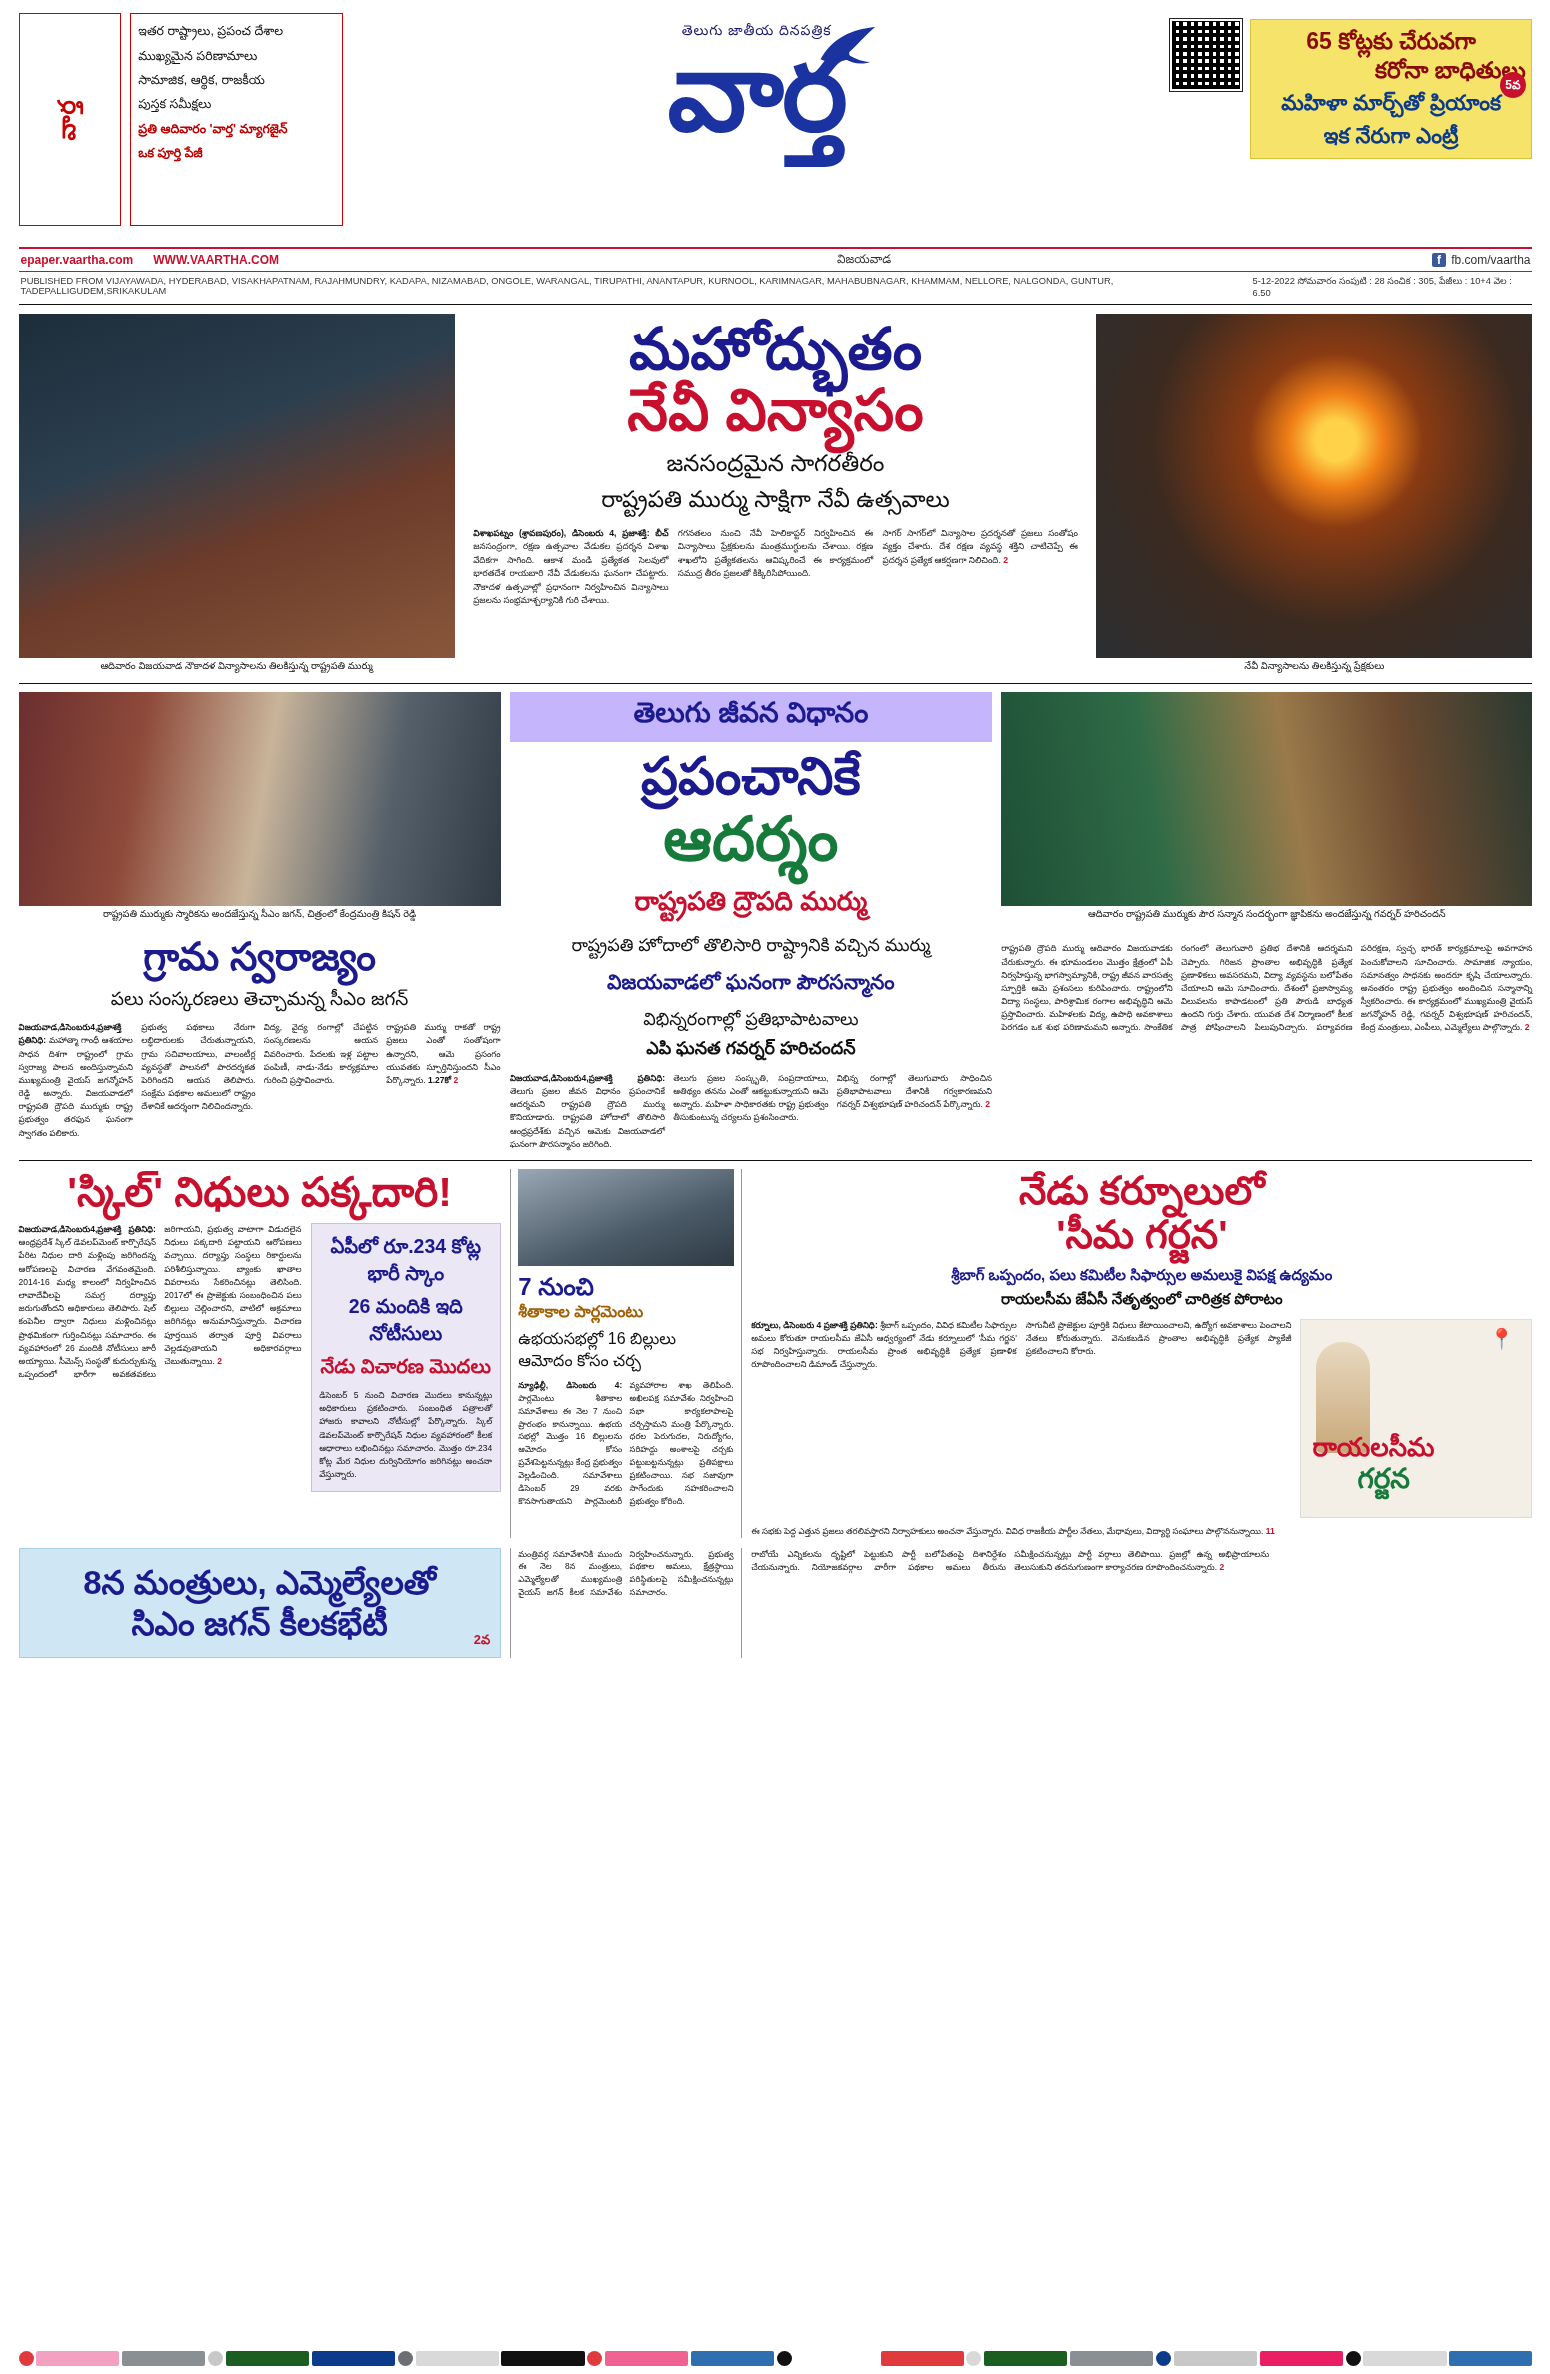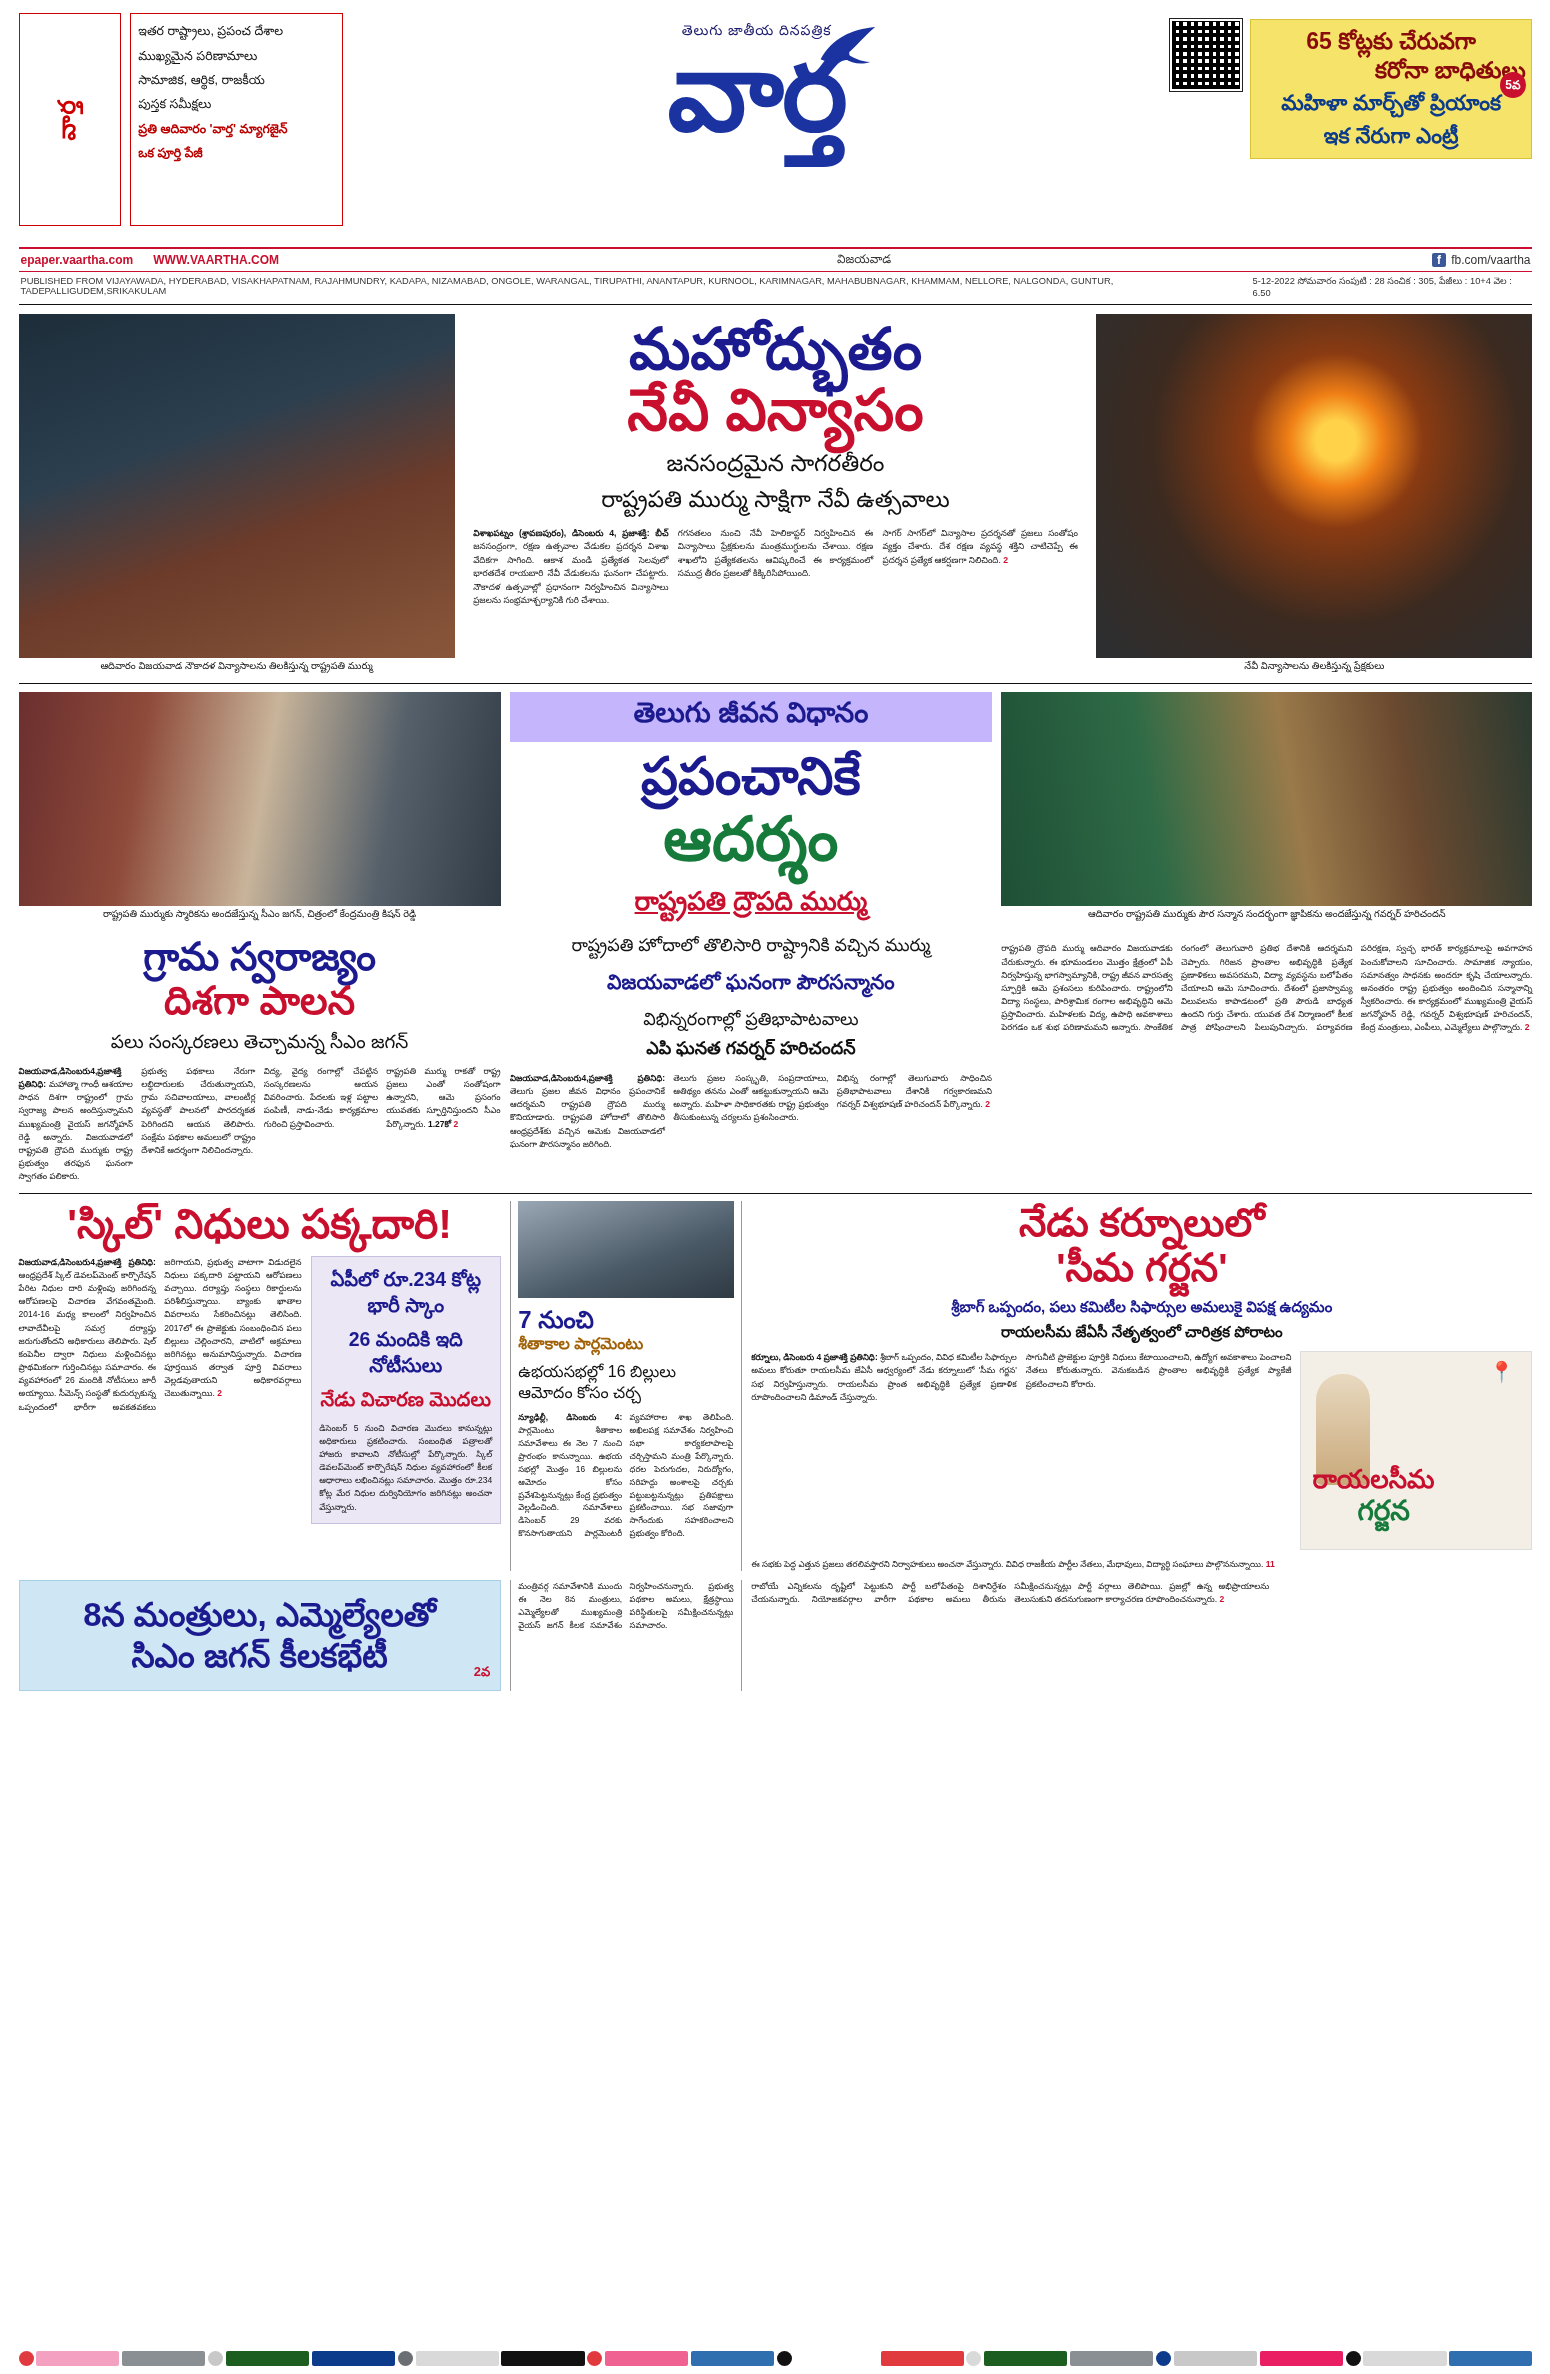--- a/index.html
+++ b/index.html
@@ -101,21 +101,21 @@
   .s2-h1 { font-size:39px; font-weight:bold; color:#1b1b8f; text-align:center; margin-top:11px; line-height:1.12;}
   .s2-h2 { font-size:39px; font-weight:bold; color:#c8102e; text-align:center; line-height:1.12;}
   .s2-sub { font-size:18.6px; text-align:center; color:#111; margin-top:9.3px; }
   .s2-body { display:flex; gap:8.3px; font-size:8.5px; line-height:1.55; text-align:justify; margin-top:7.4px;}
   .s2-body .c { flex:1; }
 
   .s2-mid { width:482px; text-align:center; }
   .band { background:#c4b5fd; padding:5.6px 3.7px; font-size:28px; font-weight:bold; color:#1b1b8f; }
   .s2-mid .big1 { font-size:52px; font-weight:bold; color:#1b1b8f; line-height:1.08; margin-top:5.6px;}
   .s2-mid .big2 { font-size:61px; font-weight:bold; color:#157a3a; line-height:1.1; margin-top:1.9px;}
-  .s2-mid .l1 { font-size:26px; font-weight:bold; color:#c8102e; margin-top:13px;text-decoration:underline;}
+  .s2-mid .l1 { font-size:26px; font-weight:bold; color:#c8102e; margin-top:13px;}
   .s2-mid .l2 { font-size:17.6px; color:#111; margin-top:9.3px; line-height:1.5;}
   .s2-mid .l3 { font-size:20.4px; font-weight:bold; color:#1b1b8f; margin-top:9.3px; line-height:1.4;}
   .s2-mid .l4 { font-size:17.6px; color:#111; margin-top:9.3px; line-height:1.5;}
   .s2-mid .l5 { font-size:17.6px; font-weight:bold; color:#111; margin-top:5.6px;}
   .s2-mid-body { display:flex; gap:8.3px; font-size:8.5px; line-height:1.55; text-align:justify; margin-top:9.3px;}
   .s2-mid-body .c { flex:1; }
 
   .s2-right { flex:1; }
   .s2-right .ph { height:232px; background:
      linear-gradient(80deg,#1e4f36 0%,#2f6b46 30%,#9a7a4a 55%,#6b4a30 75%,#2a3a30 100%); position:relative;}
@@ -255,21 +255,20 @@
   </div>
 
   <div class="rule"></div>
 
   <div class="sec2">
     <div class="s2-left">
       <div class="ph photo">
         <div class="cap">రాష్ట్రపతి ముర్ముకు స్మారికను అందజేస్తున్న సీఎం జగన్, చిత్రంలో కేంద్రమంత్రి కిషన్ రెడ్డి</div>
       </div>
       <div class="s2-h1">గ్రామ స్వరాజ్యం</div>
-      <div class="s2-h2">దిశగా పాలన</div>
       <div class="s2-sub">పలు సంస్కరణలు తెచ్చామన్న సీఎం జగన్</div>
       <div class="s2-body">
         <div class="c">
           <b>విజయవాడ,డిసెంబరు4,ప్రజాశక్తి ప్రతినిధి:</b>
           <span>మహాత్మా గాంధీ ఆశయాల సాధన దిశగా రాష్ట్రంలో గ్రామ స్వరాజ్య పాలన అందిస్తున్నామని ముఖ్యమంత్రి వైయస్ జగన్మోహన్ రెడ్డి అన్నారు. విజయవాడలో రాష్ట్రపతి ద్రౌపది ముర్ముకు రాష్ట్ర ప్రభుత్వం తరఫున ఘనంగా స్వాగతం పలికారు.</span>
         </div>
         <div class="c">ప్రభుత్వ పథకాలు నేరుగా లబ్ధిదారులకు చేరుతున్నాయని, గ్రామ సచివాలయాలు, వాలంటీర్ల వ్యవస్థతో పాలనలో పారదర్శకత పెరిగిందని ఆయన తెలిపారు. సంక్షేమ పథకాల అమలులో రాష్ట్రం దేశానికే ఆదర్శంగా నిలిచిందన్నారు.</div>
         <div class="c">విద్య, వైద్య రంగాల్లో చేపట్టిన సంస్కరణలను ఆయన వివరించారు. పేదలకు ఇళ్ల పట్టాల పంపిణీ, నాడు-నేడు కార్యక్రమాల గురించి ప్రస్తావించారు.</div>
         <div class="c">
           <span>రాష్ట్రపతి ముర్ము రాకతో రాష్ట్ర ప్రజలు ఎంతో సంతోషంగా ఉన్నారని, ఆమె ప్రసంగం యువతకు స్ఫూర్తినిస్తుందని సీఎం పేర్కొన్నారు.</span>

